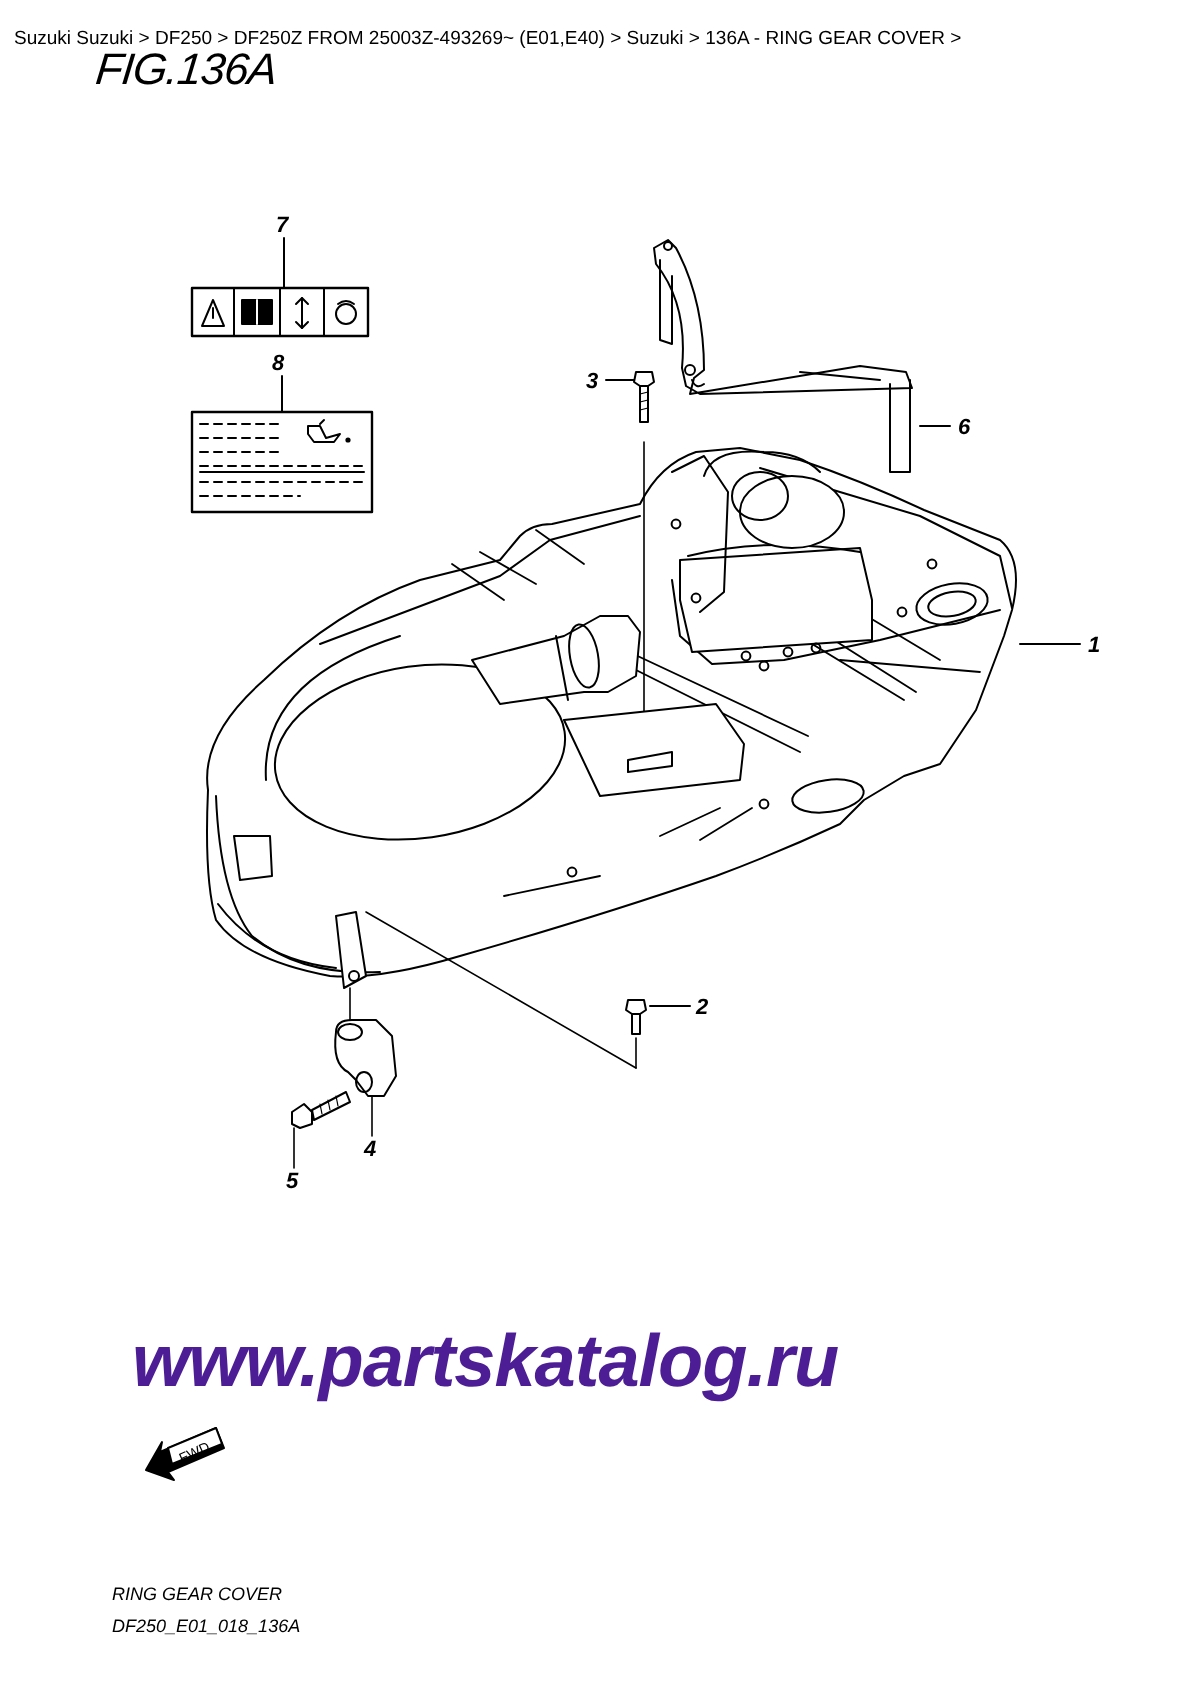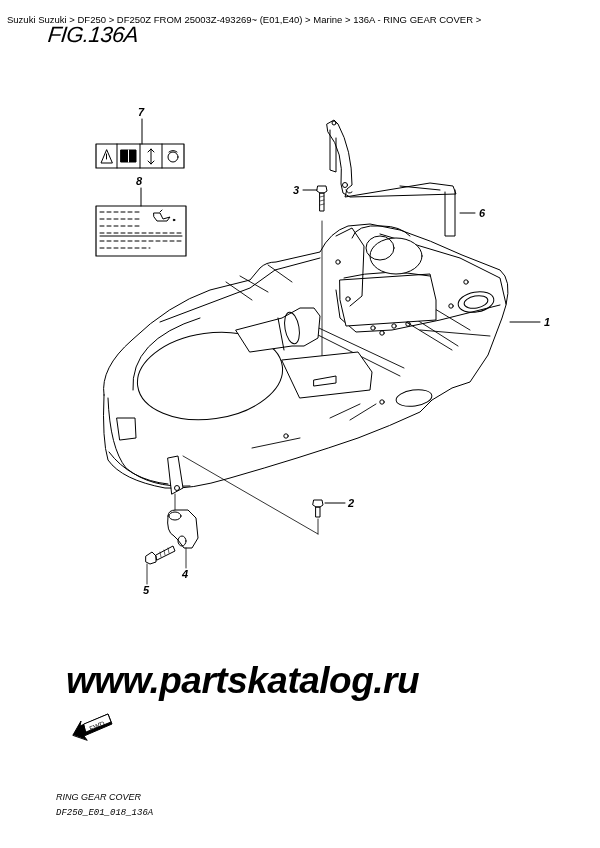--- a/index.html
+++ b/index.html
@@ -2,29 +2,29 @@
 <html><head>
   <meta charset="utf-8">
   <style>
     html, body { margin: 0; padding: 0; background: #ffffff; }
     body { width: 600px; height: 848px; position: relative; overflow: hidden; font-family: "Liberation Sans", sans-serif; color: #000; }
     .breadcrumb { position: absolute; left: 7px; top: 14px; font-size: 9.5px; white-space: nowrap; }
     .breadcrumb span { cursor: pointer; }
     .fig-title { position: absolute; left: 48px; top: 22px; font-size: 22px; font-style: italic; letter-spacing: -0.5px; transform: skewX(-6deg); }
     .diagram { position: absolute; left: 0; top: 0; width: 600px; height: 848px; }
     .callout { font-family: "Liberation Sans", sans-serif; font-style: italic; font-weight: bold; font-size: 11px; fill: #000; }
-    .watermark { position: absolute; left: 66px; top: 660px; font-family: "Liberation Sans", sans-serif; font-weight: bold; font-style: italic; font-size: 37px; color: #000000; letter-spacing: -0.5px; white-space: nowrap; }
-    .footer-code { position: absolute; left: 56px; top: 808px; font-size: 9px; font-style: italic; white-space: nowrap; font-family: Liberation Mono, monospace; }
+    .watermark { position: absolute; left: 66px; top: 660px; font-family: "Liberation Sans", sans-serif; font-weight: bold; font-style: italic; font-size: 37px; color: #4c1d95; letter-spacing: -0.5px; white-space: nowrap; }
+    .footer-code { position: absolute; left: 56px; top: 808px; font-size: 9px; font-style: italic; white-space: nowrap; }
     .footer-name { position: absolute; left: 56px; top: 792px; font-size: 9px; font-style: italic; white-space: nowrap; }
   </style>
 </head>
 <body>
 
 <div class="breadcrumb">
-  <span>Suzuki Suzuki</span><span> &gt; </span><span>DF250</span><span> &gt; </span><span>DF250Z FROM 25003Z-493269~ (E01,E40)</span><span> &gt; </span><span>Marine</span><span> &gt; </span><span>136A - RING GEAR COVER</span><span> &gt; </span>
+  <span>Suzuki Suzuki</span><span> &gt; </span><span>DF250</span><span> &gt; </span><span>DF250Z FROM 25003Z-493269~ (E01,E40)</span><span> &gt; </span><span>Suzuki</span><span> &gt; </span><span>136A - RING GEAR COVER</span><span> &gt; </span>
 </div>
 
 <div class="fig-title">FIG.136A</div>
 
 <svg class="diagram" viewBox="0 0 600 848" xmlns="http://www.w3.org/2000/svg" fill="none" stroke="#000" stroke-width="1" stroke-linejoin="round" stroke-linecap="round">
 
   <g>
     <line x1="142" y1="119" x2="142" y2="144"></line>
     <rect x="96" y="144" width="88" height="24" stroke-width="1.2"></rect>
     <line x1="117" y1="144" x2="117" y2="168"></line>

